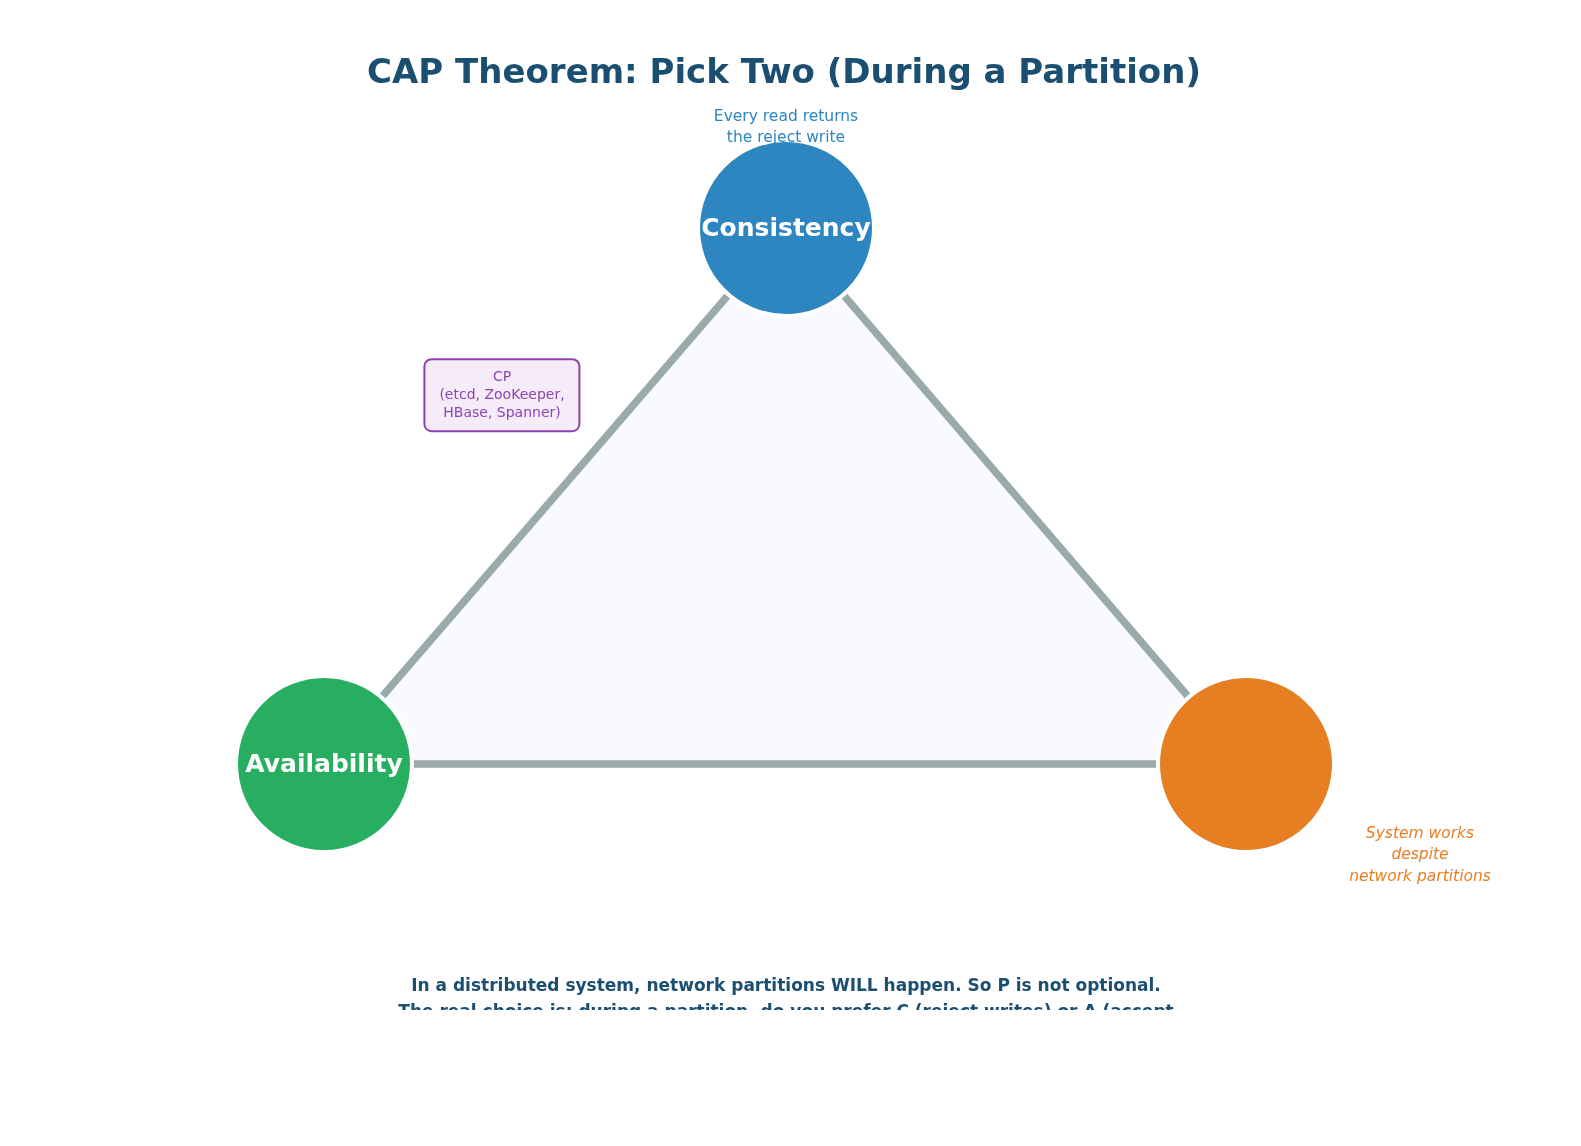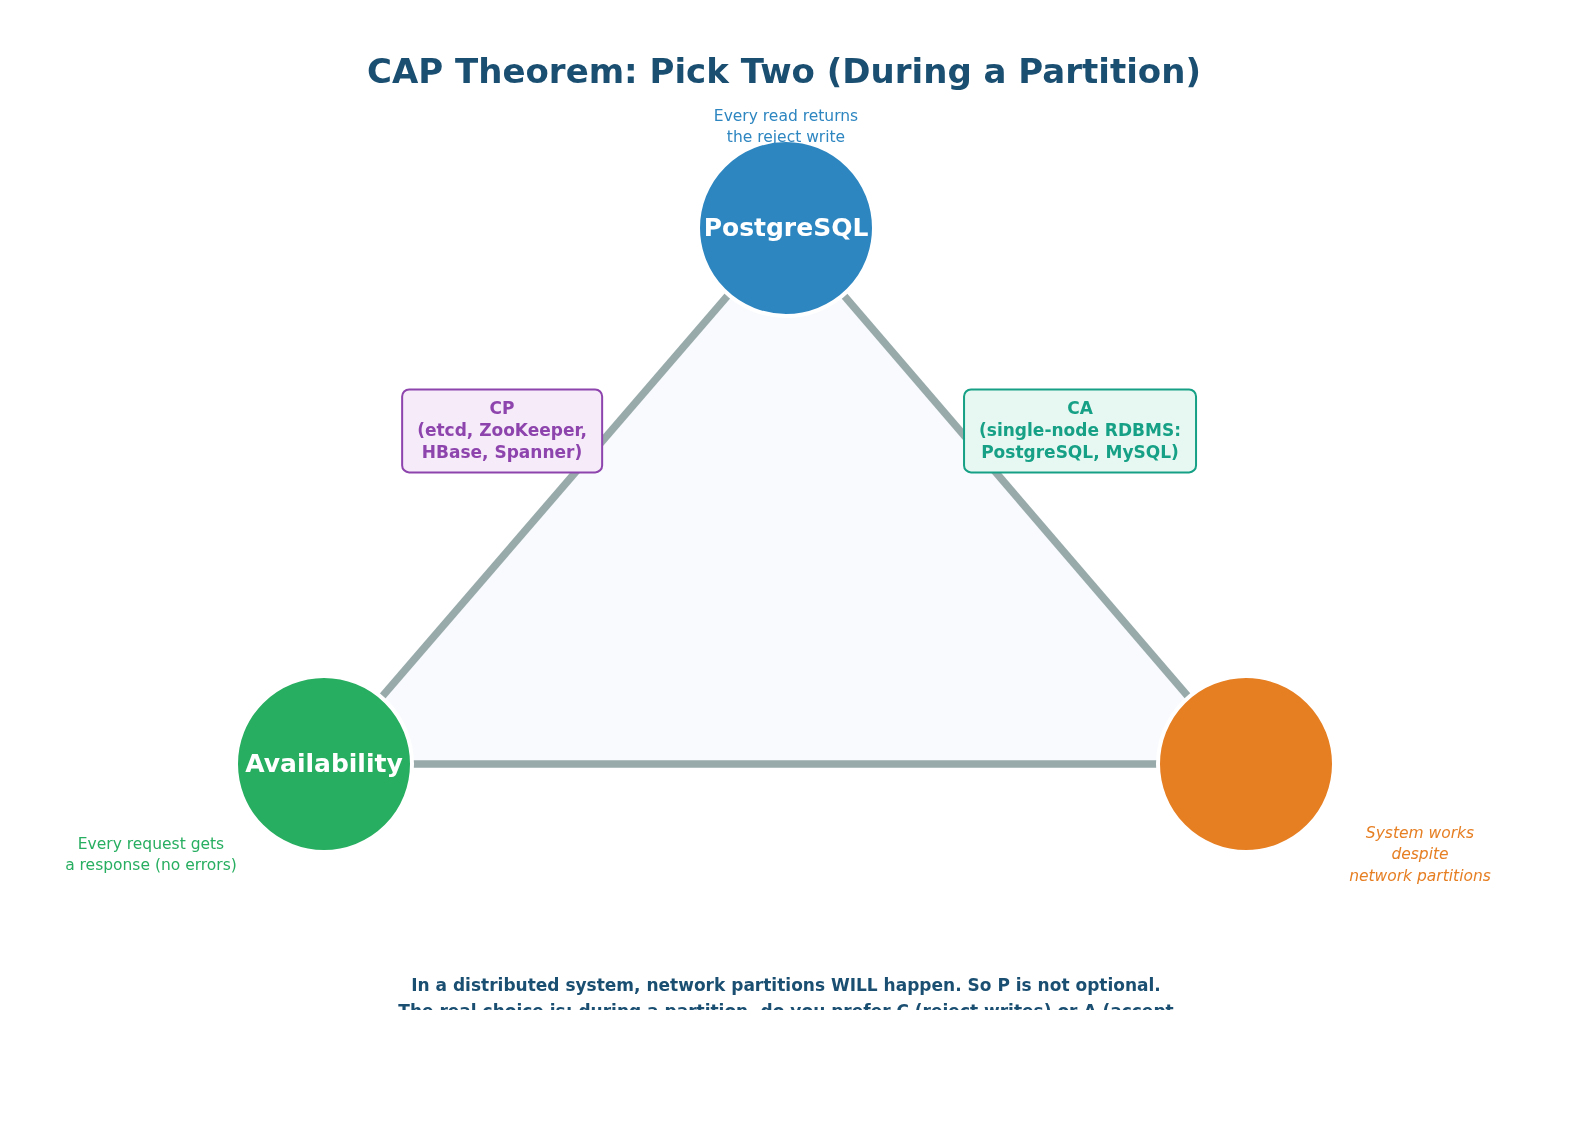--- a/index.html
+++ b/index.html
@@ -44,27 +44,26 @@
   .node-label.availability { left: 324px; top: 764px; text-align: right; }
   .node-label.partition { left: 1246px; top: 764px; font-size: 24px; }
   .node-note {
     font-size: 15.5px;
     line-height: 1.38;
   }
   .note-consistency { left: 786px; top: 127px; color: #2e86c1; }
   .note-availability { left: 151px; top: 855px; color: #27ae60; }
   .note-partition { left: 1420px; top: 855px; color: #e67e22; font-style: italic; }
   .edge-box {
-    font-size: 17px;
-    font-weight: bold;
+    font-size: 14px;
+    font-weight: normal;
     line-height: 1.28;
     padding: 8px 14px;
     border-radius: 8px;
     border: 2px solid;
-    margin-top: 36px;
   }
   .edge-box.cp {
     left: 502px; top: 395px;
     color: #8e44ad;
     border-color: #8e44ad;
     background: #f5ebf9;
   }
   .edge-box.ca {
     left: 1080px; top: 395px;
     color: #16a085;
@@ -102,34 +101,29 @@
     <circle cx="786" cy="228" r="88" stroke="#ffffff" stroke-width="4" fill="#2e86c1"></circle>
     <circle cx="324" cy="764" r="88" stroke="#ffffff" stroke-width="4" fill="#27ae60"></circle>
     <circle cx="1246" cy="764" r="88" stroke="#ffffff" stroke-width="4" fill="#e67e22"></circle>
   </svg>
 
   <div class="abs title">CAP Theorem: Pick Two (During a Partition)</div>
 
   <div class="abs node-note note-consistency">Every read returns
 the reject write</div>
 
-  <div class="abs node-label consistency">PostgreSQL</div>
+  <div class="abs node-label consistency">Consistency</div>
 
   <div class="abs edge-box cp">CP
 (etcd, ZooKeeper,
 HBase, Spanner)</div>
 
-  <div class="abs edge-box ca">CA
-(single-node RDBMS:
-PostgreSQL, MySQL)</div>
 
   <div class="abs node-label availability">Availability</div>
 
-  <div class="abs node-note note-availability">Every request gets
-a response (no errors)</div>
 
 
   <div class="abs node-note note-partition">System works despite
 network partitions</div>
 
 
   <div class="abs footnote">In a distributed system, network partitions WILL happen. So P is not optional.
 The real choice is: during a partition, do you prefer C (reject writes) or A (accept + merge)?</div>
 
 </div>

